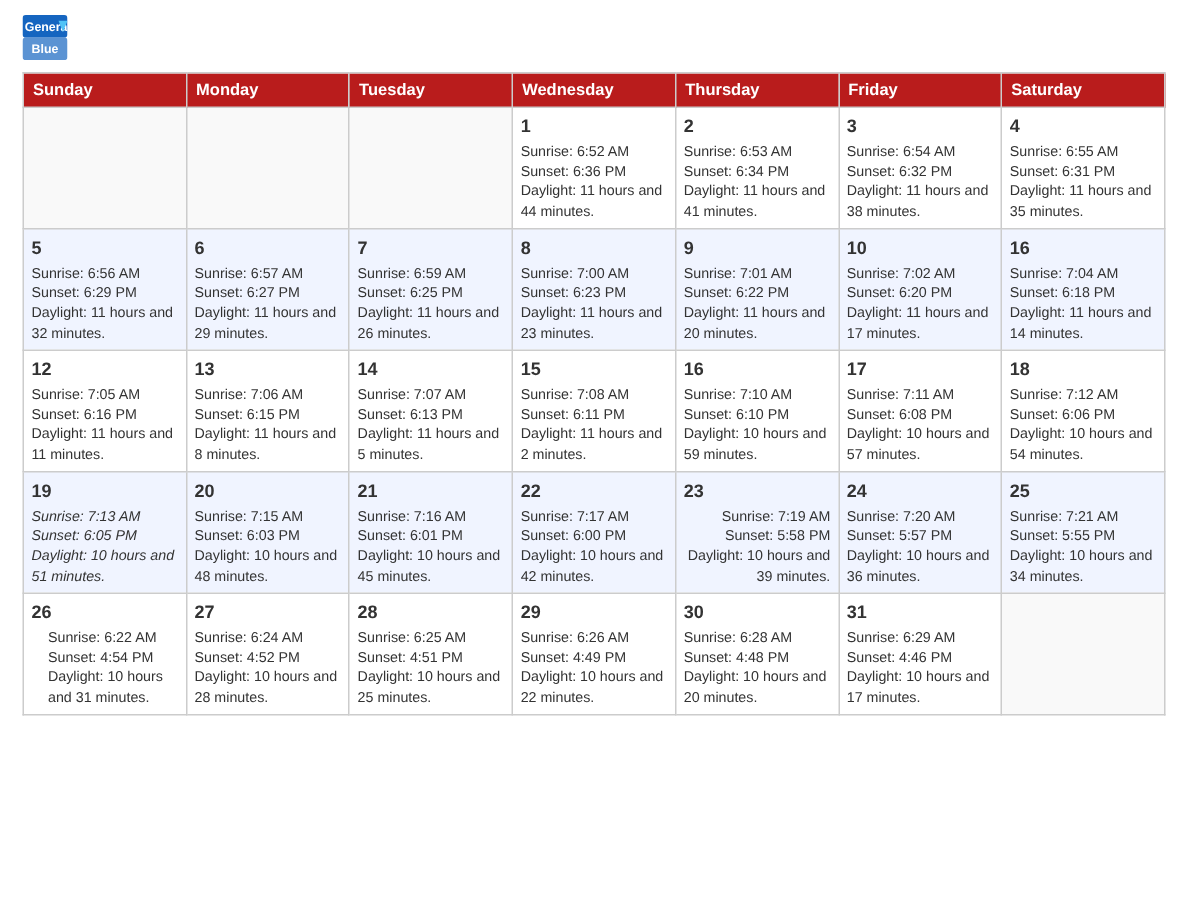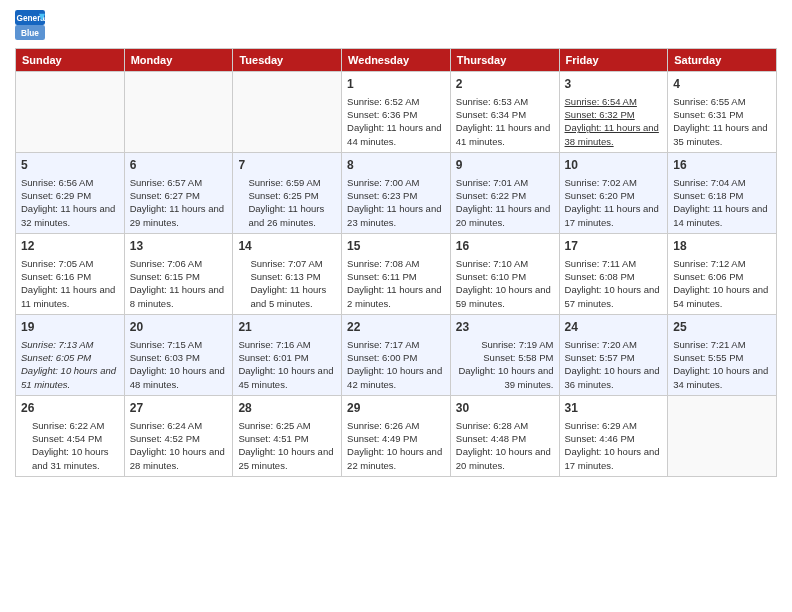--- a/index.html
+++ b/index.html
@@ -148,21 +148,21 @@
 Daylight: 11 hours and 44 minutes.</div>
           </td>
           <td>
             <span class="day-num">2</span>
             <div class="day-info" style="white-space: pre-line;">Sunrise: 6:53 AM
 Sunset: 6:34 PM
 Daylight: 11 hours and 41 minutes.</div>
           </td>
           <td>
             <span class="day-num">3</span>
-            <div class="day-info" style="white-space: pre-line; text-decoration: underline;">Sunrise: 6:54 AM
+            <div class="day-info" style="white-space: pre-line;">Sunrise: 6:54 AM
 Sunset: 6:32 PM
 Daylight: 11 hours and 38 minutes.</div>
           </td>
           <td>
             <span class="day-num">4</span>
             <div class="day-info" style="white-space: pre-line;">Sunrise: 6:55 AM
 Sunset: 6:31 PM
 Daylight: 11 hours and 35 minutes.</div>
           </td>
         </tr>
@@ -174,21 +174,21 @@
 Daylight: 11 hours and 32 minutes.</div>
           </td>
           <td>
             <span class="day-num">6</span>
             <div class="day-info" style="white-space: pre-line;">Sunrise: 6:57 AM
 Sunset: 6:27 PM
 Daylight: 11 hours and 29 minutes.</div>
           </td>
           <td>
             <span class="day-num">7</span>
-            <div class="day-info" style="white-space: pre-line; margin-left: 10px;">Sunrise: 6:59 AM
+            <div class="day-info" style="white-space: pre-line;">Sunrise: 6:59 AM
 Sunset: 6:25 PM
 Daylight: 11 hours and 26 minutes.</div>
           </td>
           <td>
             <span class="day-num">8</span>
             <div class="day-info" style="white-space: pre-line;">Sunrise: 7:00 AM
 Sunset: 6:23 PM
 Daylight: 11 hours and 23 minutes.</div>
           </td>
           <td>
@@ -218,21 +218,21 @@
 Daylight: 11 hours and 11 minutes.</div>
           </td>
           <td>
             <span class="day-num">13</span>
             <div class="day-info" style="white-space: pre-line;">Sunrise: 7:06 AM
 Sunset: 6:15 PM
 Daylight: 11 hours and 8 minutes.</div>
           </td>
           <td>
             <span class="day-num">14</span>
-            <div class="day-info" style="white-space: pre-line; margin-left: 12px;">Sunrise: 7:07 AM
+            <div class="day-info" style="white-space: pre-line;">Sunrise: 7:07 AM
 Sunset: 6:13 PM
 Daylight: 11 hours and 5 minutes.</div>
           </td>
           <td>
             <span class="day-num">15</span>
             <div class="day-info" style="white-space: pre-line;">Sunrise: 7:08 AM
 Sunset: 6:11 PM
 Daylight: 11 hours and 2 minutes.</div>
           </td>
           <td>

